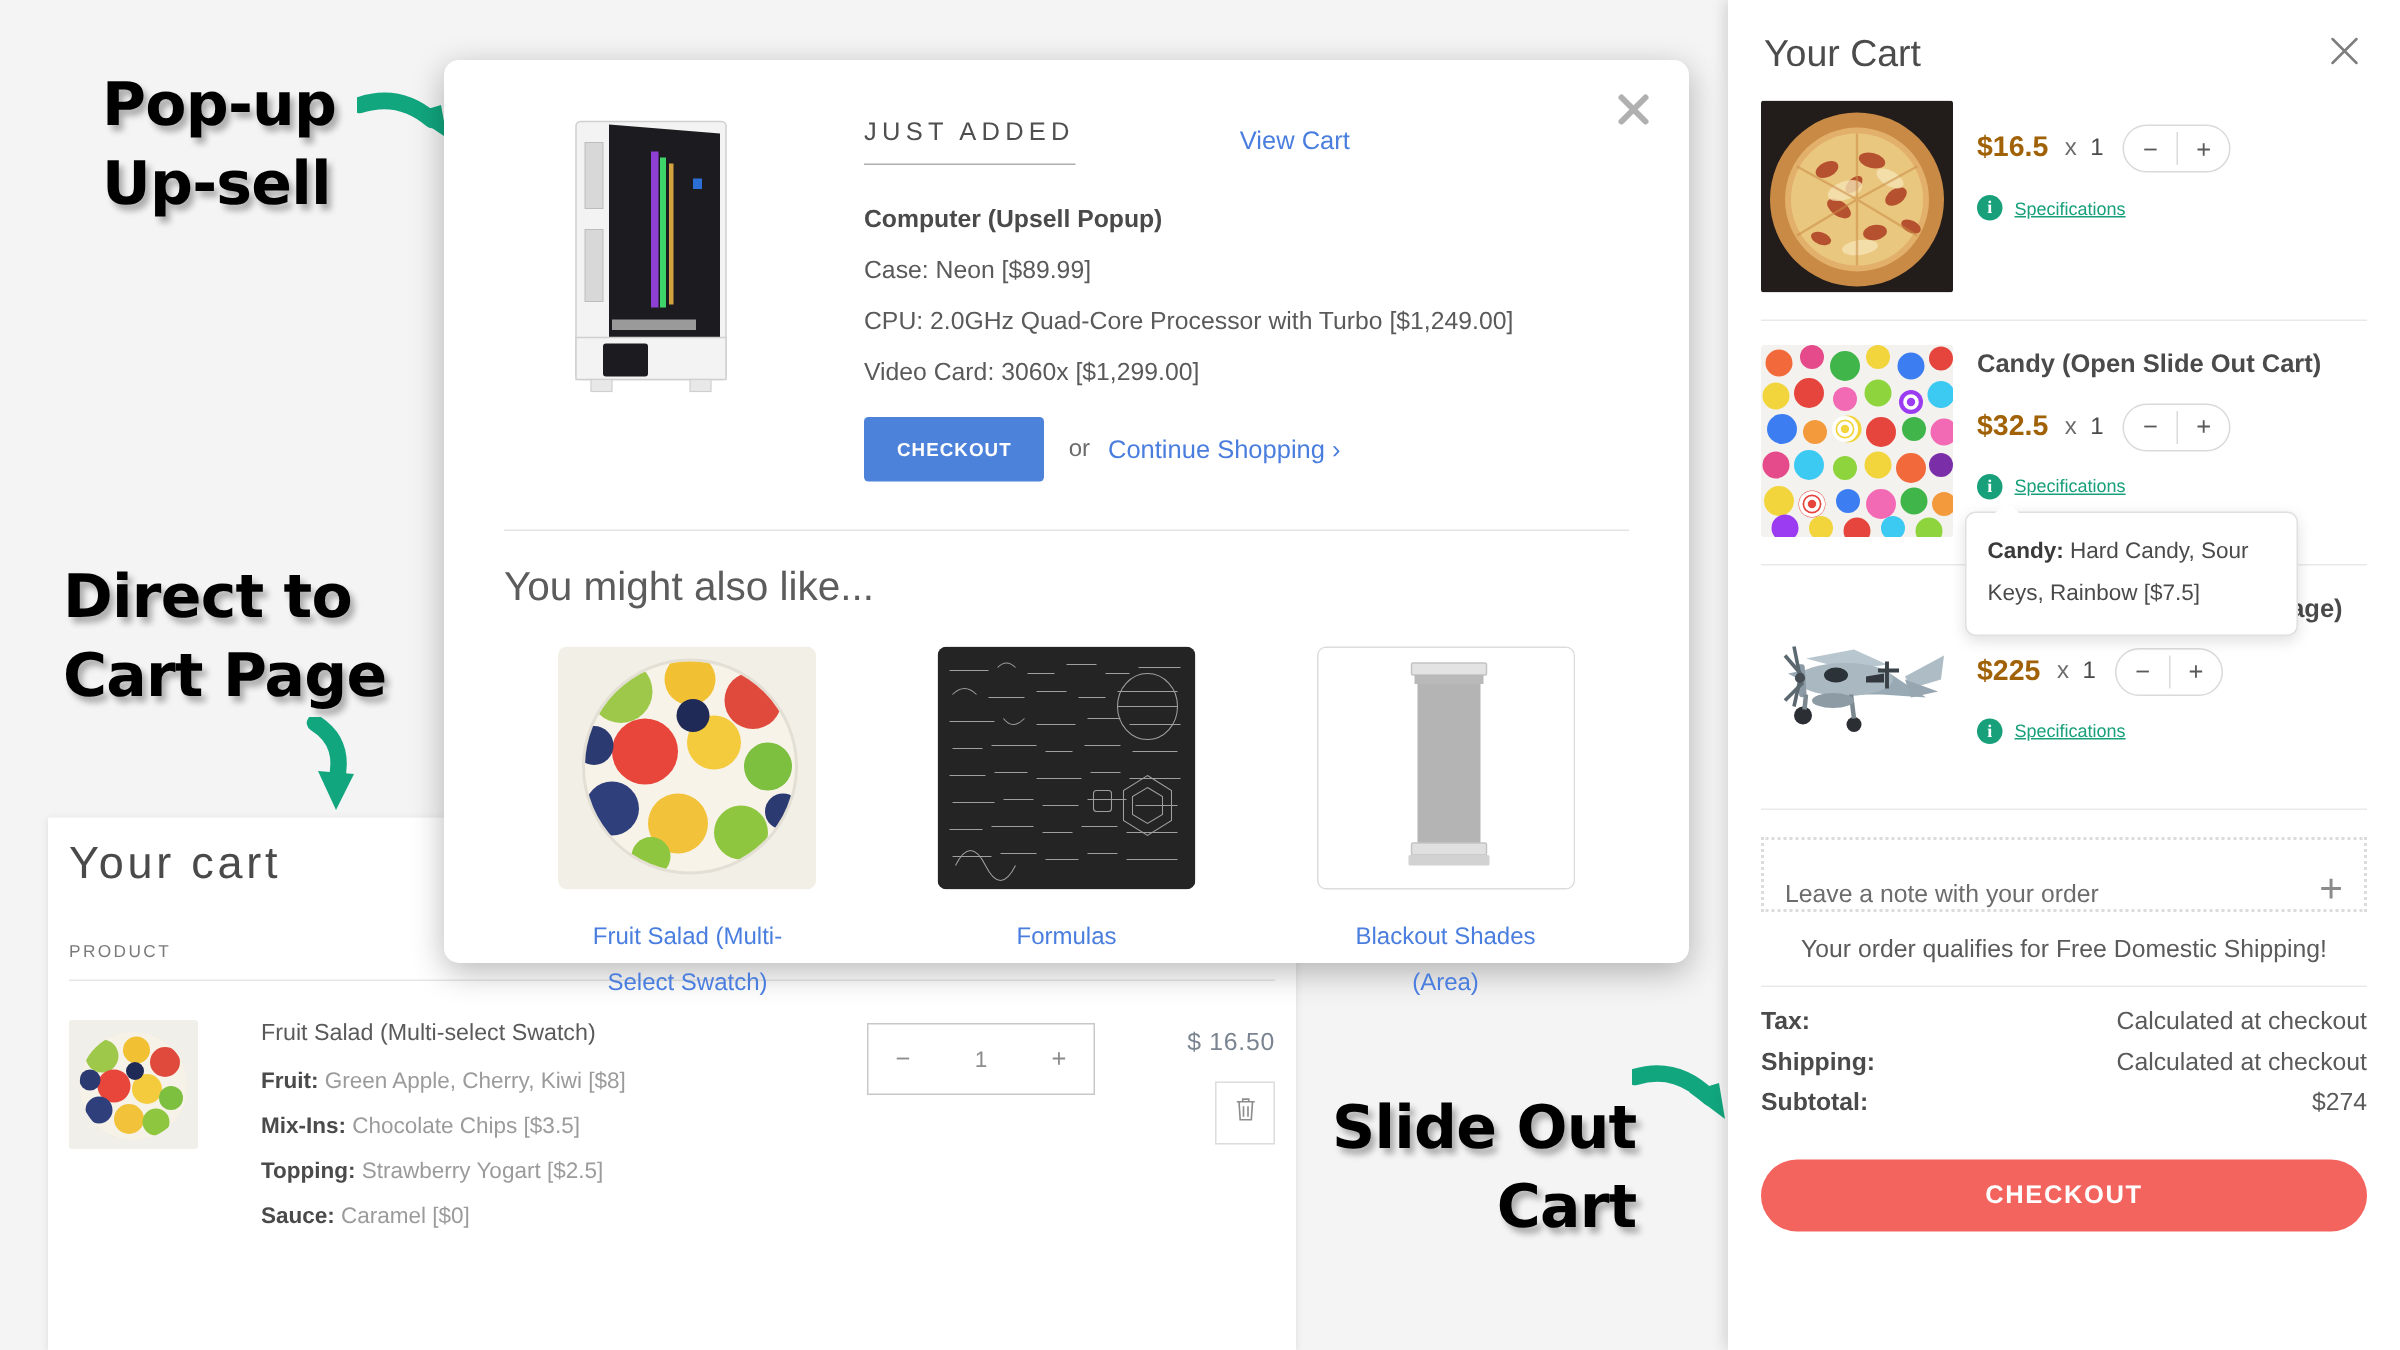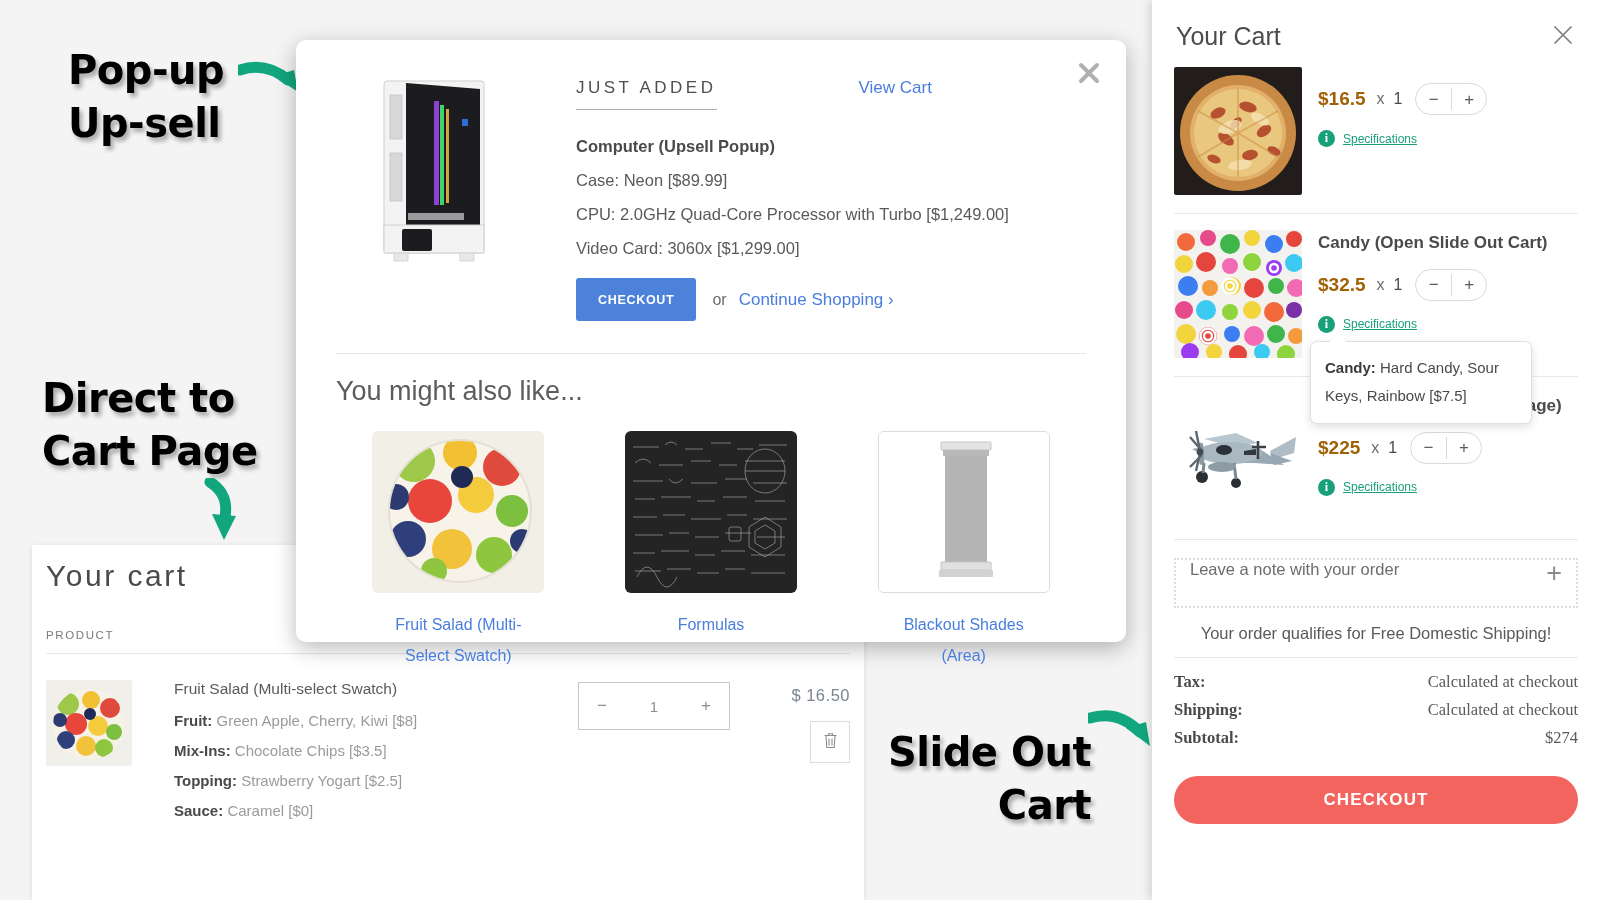--- a/index.html
+++ b/index.html
@@ -101,21 +101,21 @@
     width: 34px; height: 34px;
     color: #b0b0b0;
     display: flex; align-items: center; justify-content: center;
   }
   #upsell-top { display: flex; padding: 30px 38px 0 42px; }
   #upsell-img {
     flex: 0 0 190px; height: 200px;
     display: flex; align-items: center; justify-content: center;
   }
   #upsell-detail { flex: 1; padding-left: 48px; padding-top: 8px; }
-  #upsell-head { display: flex; align-items: flex-start; gap: 32px; }
+  #upsell-head { display: flex; align-items: center; }
   #just-added {
     font-size: 17px; letter-spacing: 3.5px;
     color: #4f4f4f;
     border-bottom: 1px solid #aeaeae;
     padding-bottom: 11px;
     display: inline-block;
   }
   #view-cart {
     margin-left: 110px; font-size: 17px; color: #4a7ede;
     text-decoration: none;
@@ -219,31 +219,31 @@
     content: ""; position: absolute;
     top: -8px; left: 18px;
     border-left: 9px solid transparent;
     border-right: 9px solid transparent;
     border-bottom: 9px solid #fff;
   }
   #so-note {
     margin-top: 18px;
     border: 2px dotted #dcdcdc;
     height: 50px;
-    display: flex; align-items: flex-start; justify-content: space-between;
+    display: flex; align-items: flex-end; justify-content: space-between;
     padding: 0 14px;
   }
   #so-note-label { font-size: 16.5px; color: #6c6c6c; }
   #so-note-plus { font-size: 27px; color: #8b8b8b; font-weight: 300; line-height: 1; }
   #so-free-ship {
     margin-top: 16px; text-align: center;
     font-size: 16.5px; color: #5a5a5a;
   }
   #so-totals { margin-top: 14px; border-top: 1px solid #e9e9e9; padding-top: 14px; }
-  .so-trow { display: flex; justify-content: space-between; margin-bottom: 8px; font-family: Liberation Serif, serif; }
+  .so-trow { display: flex; justify-content: space-between; margin-bottom: 8px; }
   .so-tlabel { font-size: 16.5px; font-weight: bold; color: #4a4a4a; }
   .so-tval { font-size: 16.5px; color: #5a5a5a; }
   #so-checkout {
     margin-top: 20px;
     width: 100%; height: 48px;
     background: #f4645f; color: #fff;
     border: none; border-radius: 26px;
     font-size: 17px; font-weight: bold; letter-spacing: 1.1px;
     font-family: "Liberation Sans", sans-serif;
     cursor: pointer;

